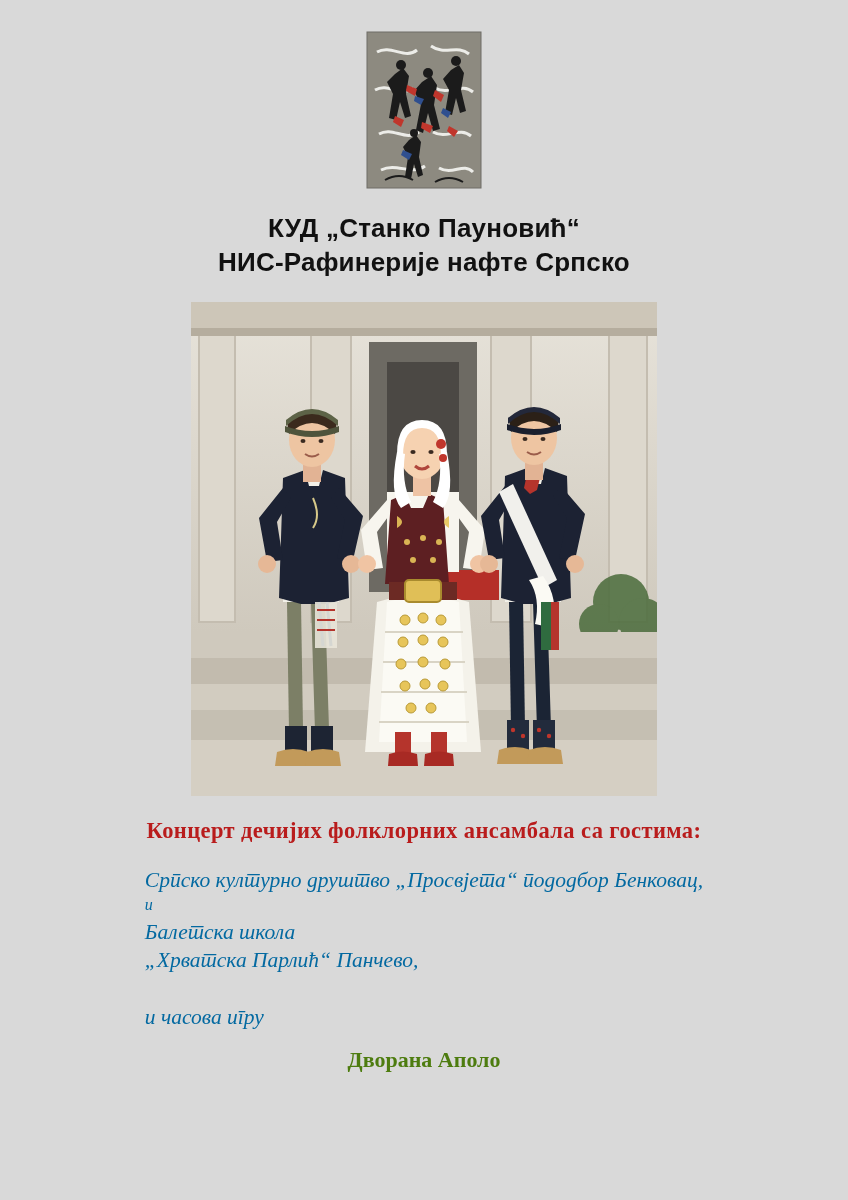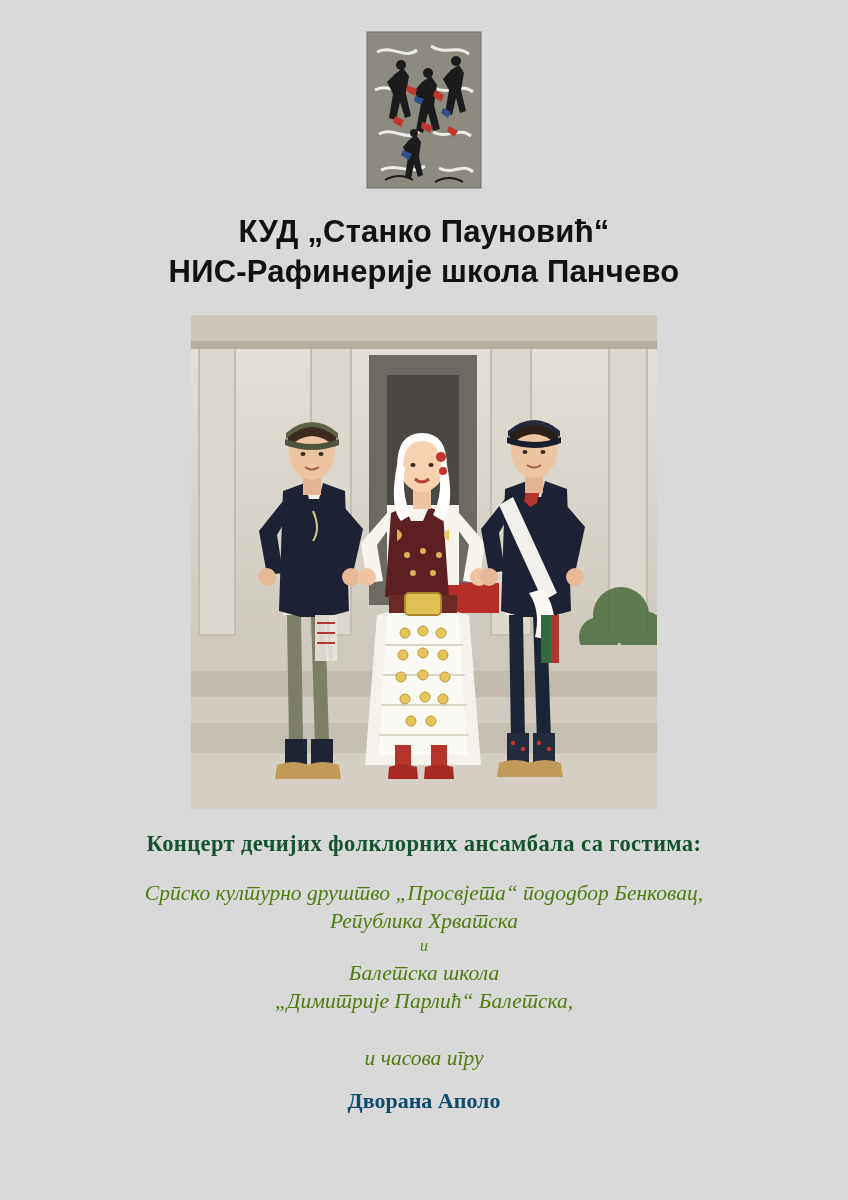--- a/index.html
+++ b/index.html
@@ -36,21 +36,21 @@
     width: 118px;
     height: 160px;
   }
 
   
   .org-title {
     margin-top: 22px;
     text-align: center;
     font-family: "Liberation Sans", sans-serif;
     font-weight: bold;
-    font-size: 31px;
+    font-size: 26px;
     line-height: 1.30;
     color: #111;
     letter-spacing: 0.2px;
   }
   .org-title .line2 { display: block; }
 
   
   .photo-frame {
     margin-top: 22px;
     width: 466px;
@@ -62,49 +62,49 @@
   .photo-svg { display:block; width:466px; height:494px; }
 
   
   .concert-line {
     margin-top: 22px;
     text-align: center;
     font-family: "Liberation Serif", serif;
     font-weight: bold;
     font-size: 22.5px;
     letter-spacing: 0.4px;
-    color: #14532d;
+    color: #b91c1c;
   }
   .guests {
     margin-top: 22px;
-    text-align: center;
+    text-align: left;
     font-family: "Liberation Serif", serif;
     font-style: italic;
     font-size: 21.5px;
     line-height: 1.32;
-    color: #4d7c0f;
+    color: #0369a1;
   }
   .guests .small-and {
     font-size: 16px;
     font-style: italic;
     display: block;
     line-height: 1.35;
   }
   .guests .grp2 {
     display: block;
     margin-top: 2px;
   }
   .venue {
     margin-top: 14px;
     text-align: center;
     font-family: "Liberation Serif", serif;
     font-weight: bold;
     font-size: 22px;
     line-height: 1.38;
-    color: #0c4a6e;
+    color: #4d7c0f;
   }
   .venue span { display: block; }
 </style>
 </head>
 <body>
 
 <div class="poster">
 
   <div class="logo-wrap">
     <svg class="logo-svg" viewBox="0 0 118 160">
@@ -152,21 +152,21 @@
       </g>
       <g stroke="#1b1b1b" stroke-width="2" fill="none">
         <path d="M20 150 q 14 -8 28 0"></path>
         <path d="M70 152 q 14 -8 28 0"></path>
       </g>
     </svg>
   </div>
 
   <div class="org-title">
     <span>КУД „Станко Пауновић“</span>
-    <span class="line2">НИС-Рафинерије школа Панчево</span>
+    <span class="line2">НИС-Рафинерије нафте Српско</span>
   </div>
 
   <div class="photo-frame">
     <svg class="photo-svg" viewBox="0 0 466 494">
       <defs>
         <linearGradient id="sky" x1="0" y1="0" x2="0" y2="1">
           <stop offset="0%" stop-color="#7fa5cd"></stop>
           <stop offset="100%" stop-color="#b9cde0"></stop>
         </linearGradient>
         <linearGradient id="wall" x1="0" y1="0" x2="0" y2="1">
@@ -376,24 +376,23 @@
           <rect x="360" y="300" width="8" height="48" fill="#b5342c"></rect>
         </g>
       </g>
     </svg>
   </div>
 
   <div class="concert-line">Концерт  дечијих  фолклорних ансамбала са гостима:</div>
 
   <div class="guests">
     <span>Српско културно друштво „Просвјета“ пододбор Бенковац,</span><br>
-    <span>Република Хрватска</span>
     <span class="small-and">и</span>
     <span class="grp2">Балетска школа</span>
-    <span>„Димитрије Парлић“ Балетска,</span><br>
+    <span>„Хрватска Парлић“ Панчево,</span><br>
     <br>
     <span>и часова игру</span>
   </div>
 
   <div class="venue">
     <span>Дворана Аполо</span>
   </div>
 
 </div>
 

